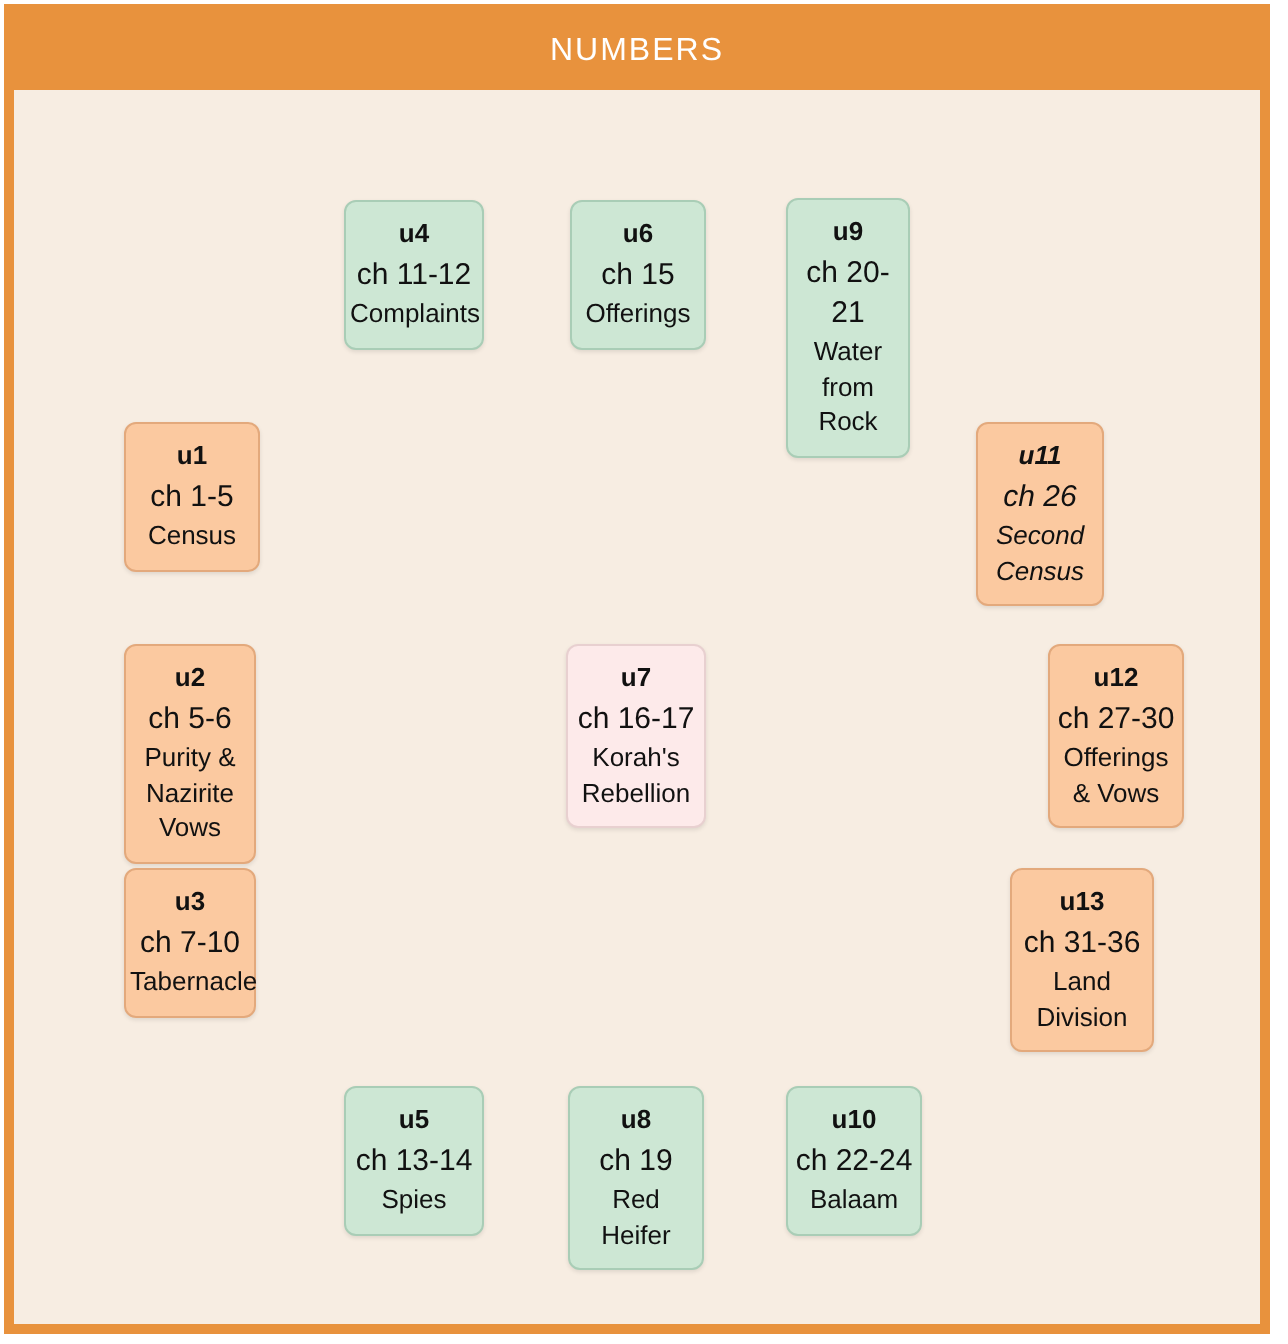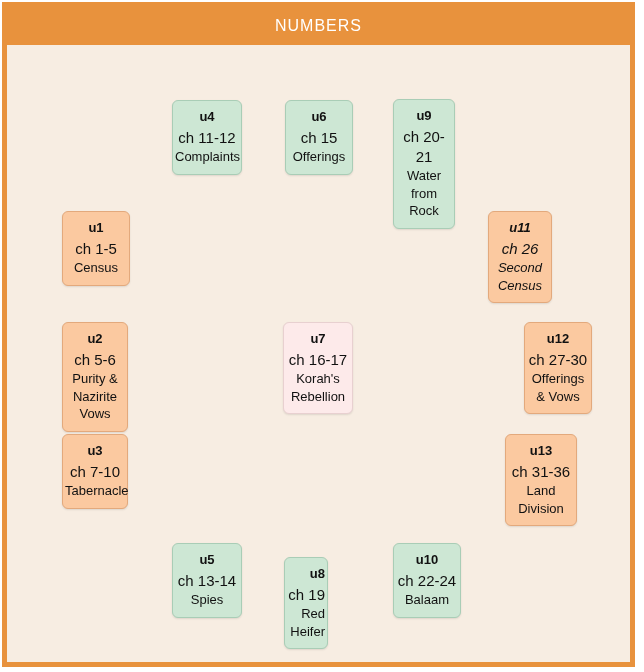--- a/index.html
+++ b/index.html
@@ -114,21 +114,21 @@
       <div class="card green" style="left: 285px; top: 100px; width: 68px;">
     <div class="uid">u6</div>
     <div class="ch">ch 15</div>
     <div class="topic">Offerings</div>
   </div>
       <div class="card pink" style="left: 283px; top: 322px; width: 70px;">
     <div class="uid">u7</div>
     <div class="ch">ch 16-17</div>
     <div class="topic">Korah's Rebellion</div>
   </div>
-      <div class="card green" style="left: 284px; top: 557px; width: 44px; text-align: right;">
+      <div class="card green" style="left: 284px; top: 543px; width: 68px;">
     <div class="uid">u8</div>
     <div class="ch">ch 19</div>
     <div class="topic">Red Heifer</div>
   </div>
       <div class="card green" style="left: 393px; top: 99px; width: 62px;">
     <div class="uid">u9</div>
     <div class="ch">ch 20-21</div>
     <div class="topic">Water from Rock</div>
   </div>
       <div class="card green" style="left: 393px; top: 543px; width: 68px;">

